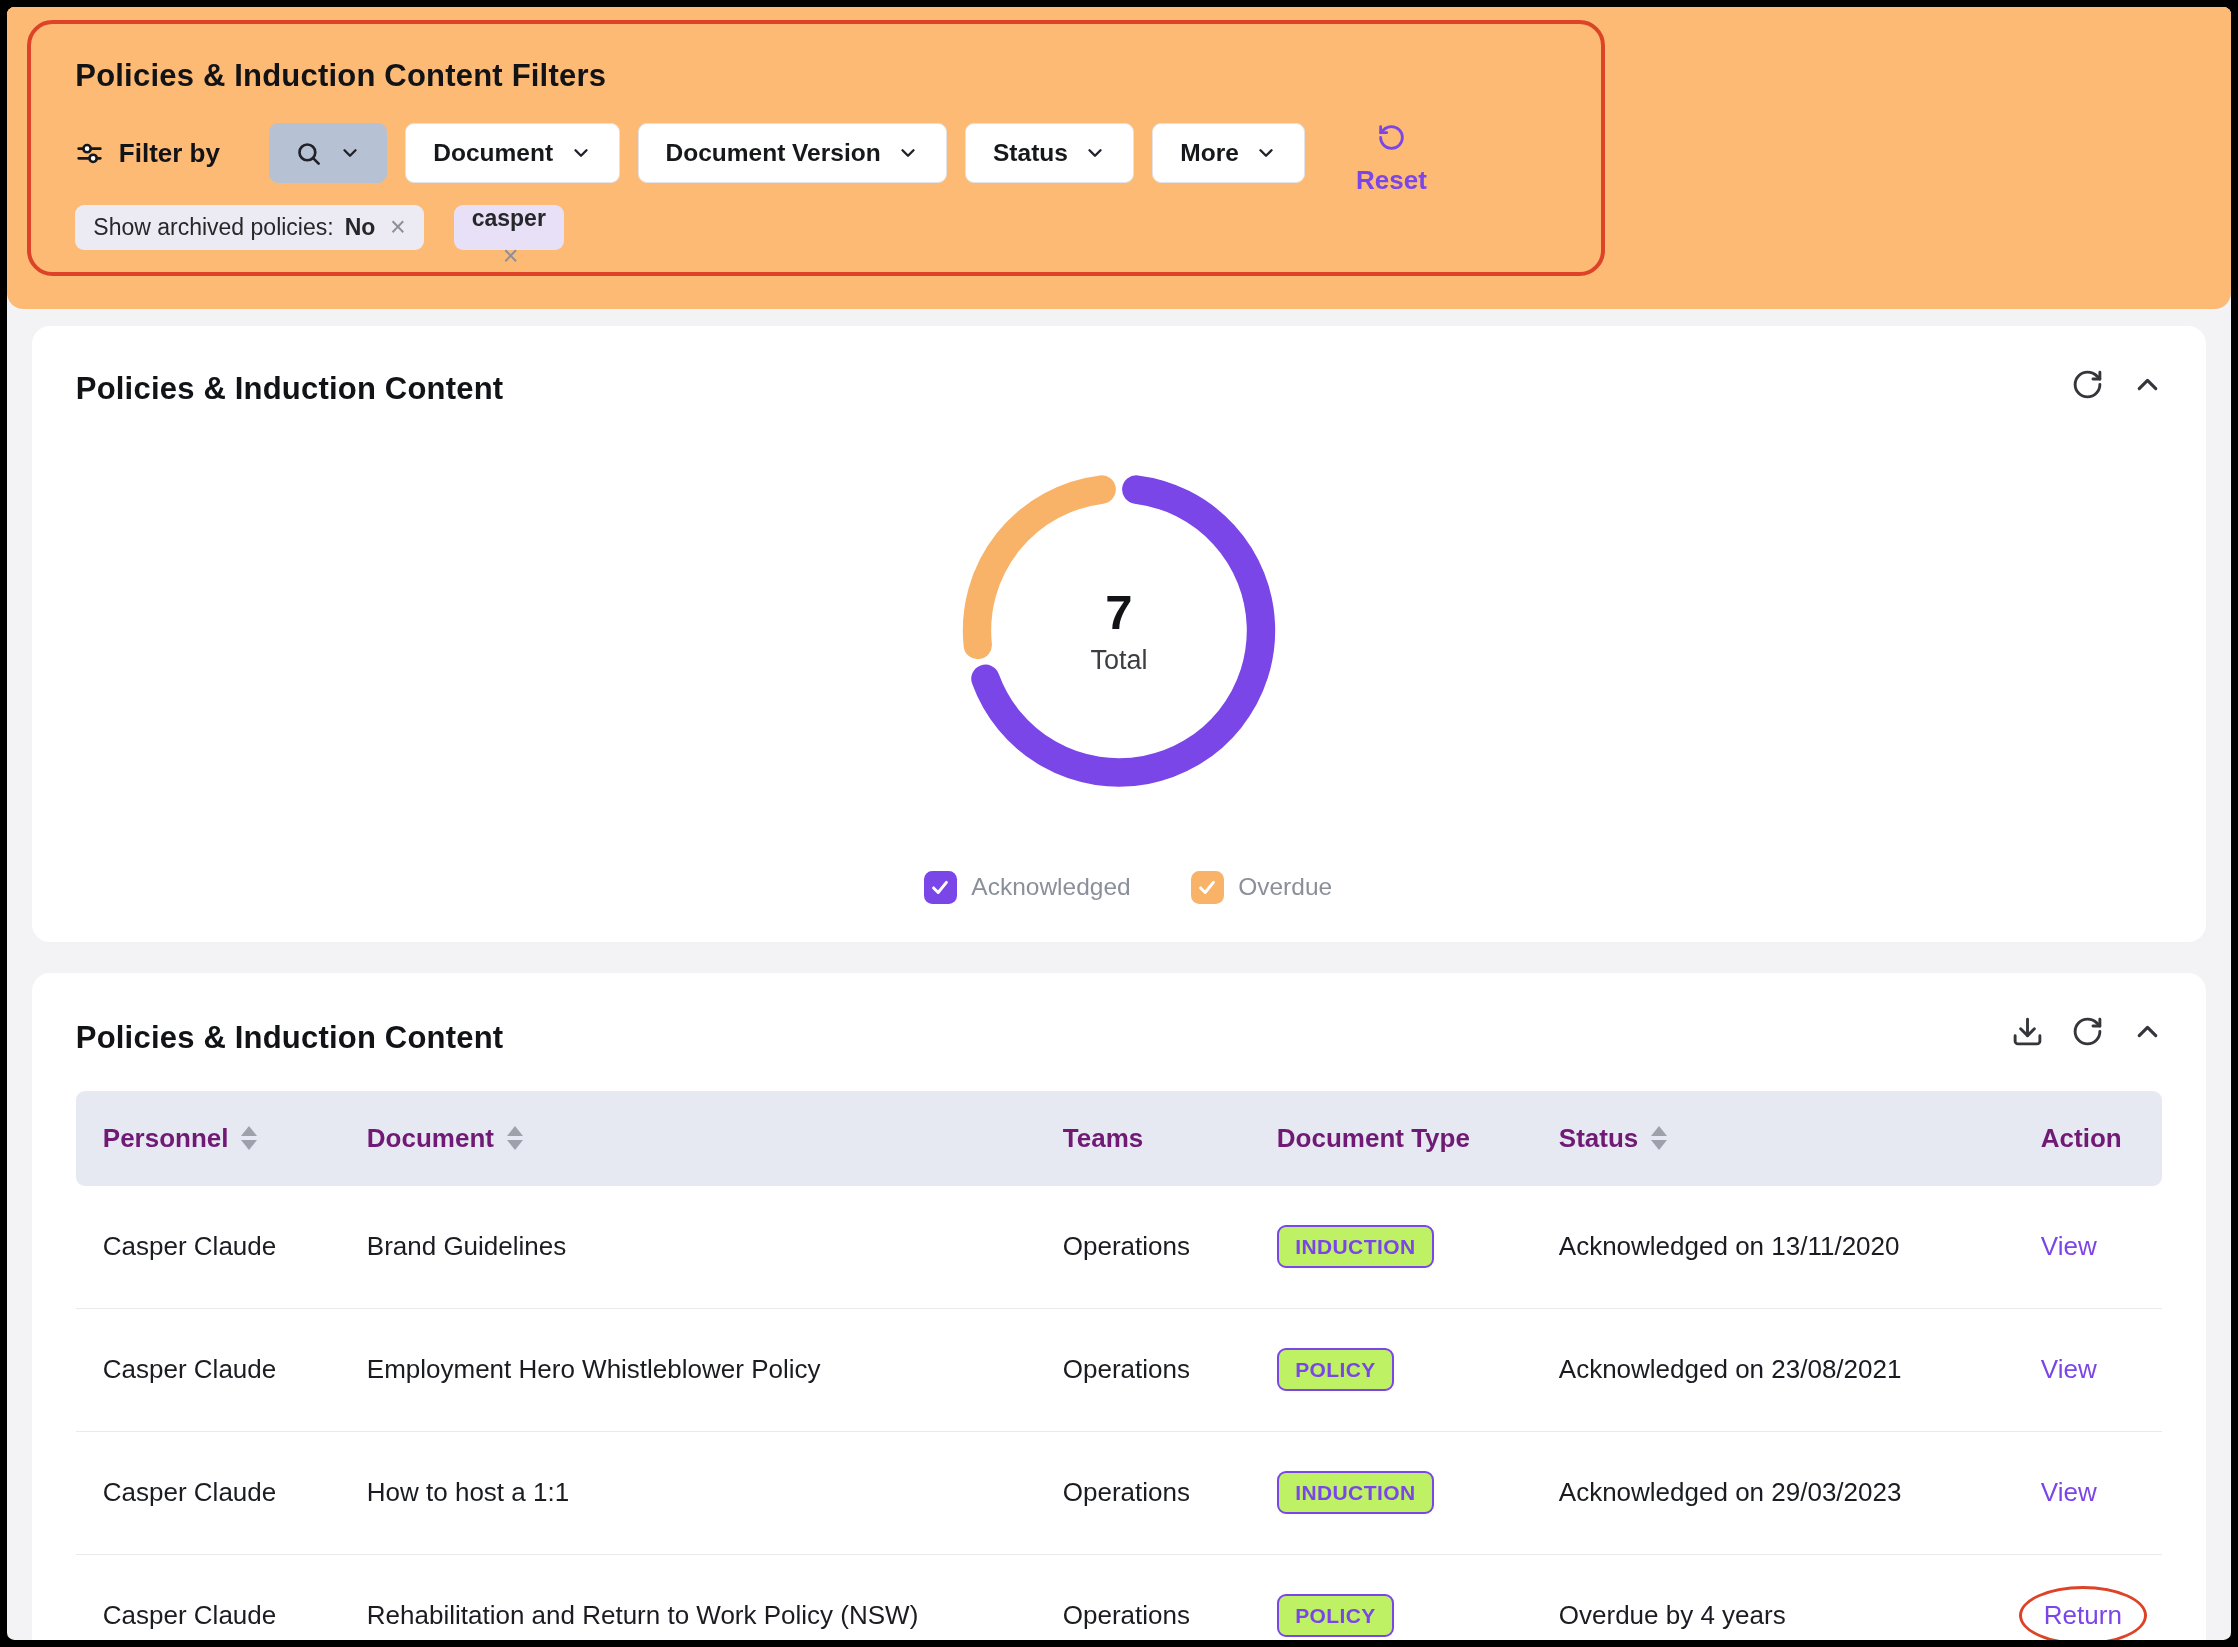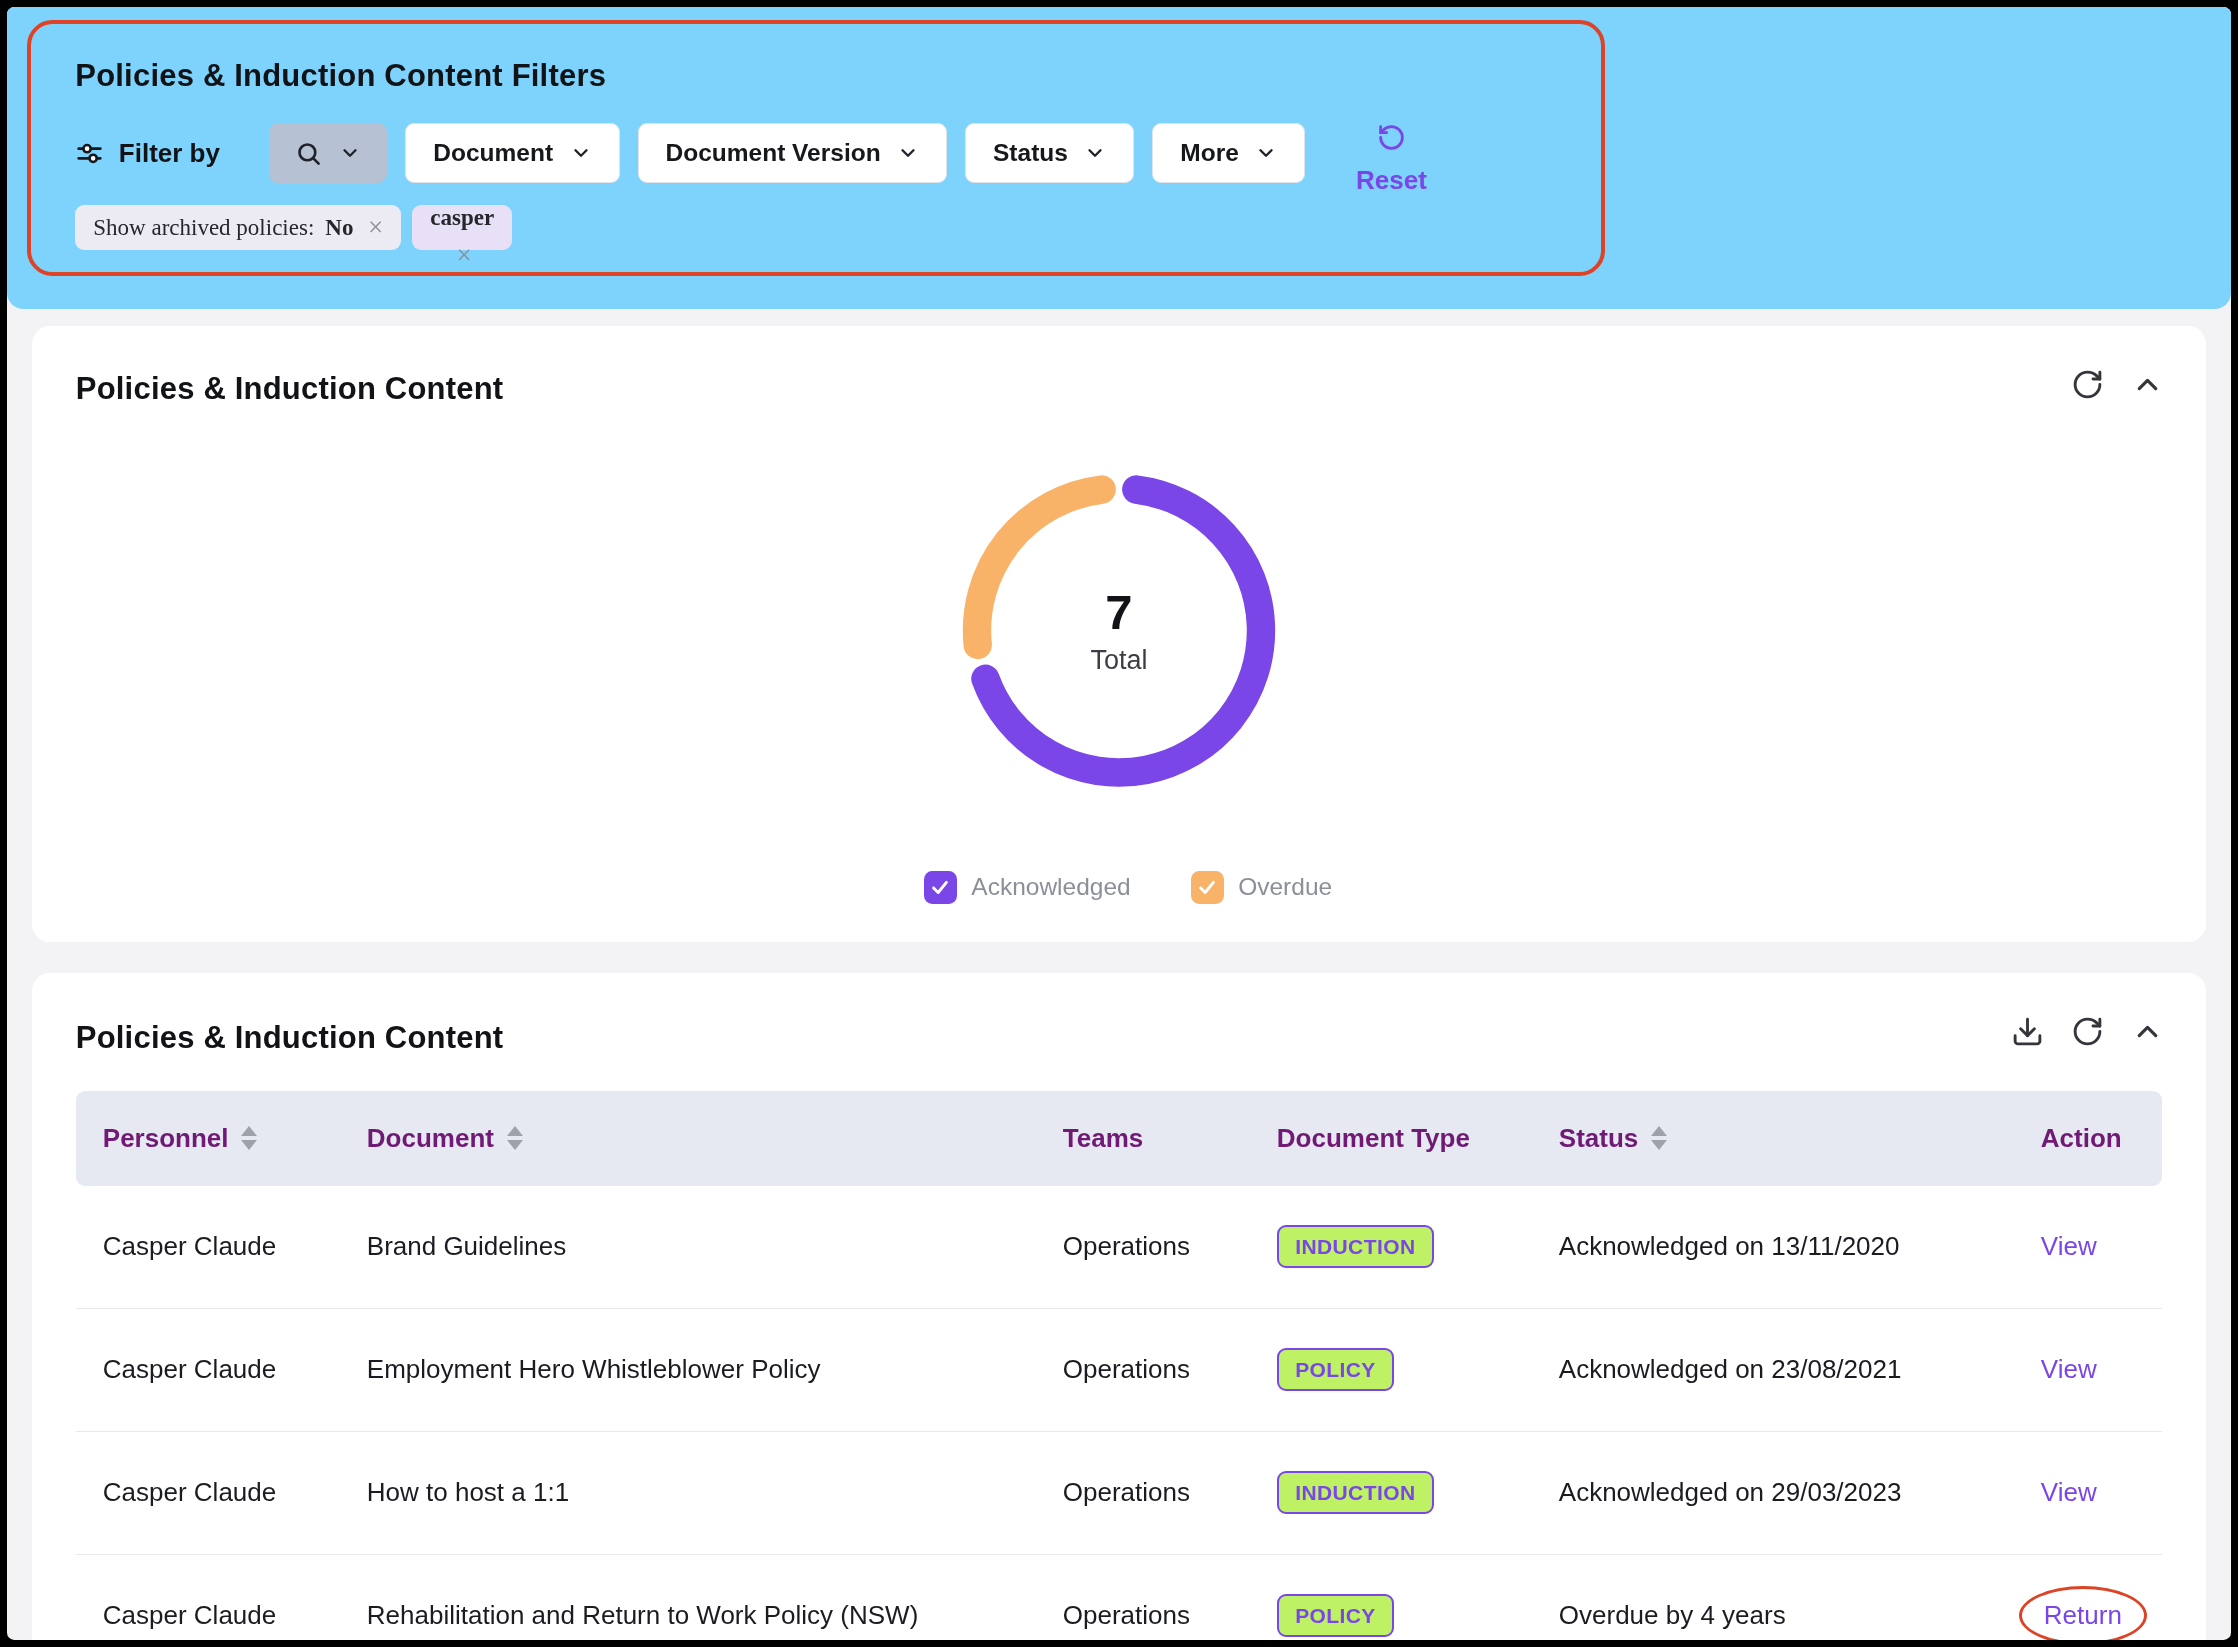--- a/index.html
+++ b/index.html
@@ -19,21 +19,21 @@
   .frame{
     position:absolute;inset:7.3px;
     background:#F3F3F5;
     border-radius:7.3px;
     overflow:hidden;
   }
 
   
   .top-card{
     position:relative;
-    background:#7dd3fc;
+    background:#fdba74;
     height:302px;
     border-radius:0 0 16.4px 16.4px;
     padding:51px 0 0 68px;
   }
   .annotation-box{
     position:absolute;left:20px;top:12.7px;
     width:1578px;height:256px;
     border:4.5px solid var(--annotation);
     border-radius:25.5px;
     pointer-events:none;z-index:6;
@@ -63,21 +63,21 @@
     background:#B6C2D4;border-color:#B6C2D4;
     padding:0 25.5px;
   }
   .reset-btn{
     display:inline-flex;align-items:center;gap:12.7px;
     height:60px;padding:0 16.4px;margin-left:16.4px;
     background:transparent;border:none;
     font-size:26px;font-weight:700;color:var(--accent);
     font-family:inherit;cursor:pointer;flex-direction:column;
   }
-  .chips-row{display:flex;align-items:center;gap:11px;margin-top:22px;font-family:Liberation Serif, serif;}
+  .chips-row{display:flex;align-items:center;gap:30px;margin-top:22px;}
   .chip{
     display:inline-flex;align-items:center;gap:11px;
     height:45px;padding:0 18px;
     background:#ECEAF2;border-radius:9px;
     font-size:23px;color:#26272B;cursor:pointer;
   }
   .chip b{font-weight:700;}
   .chip-purple{background:#E7E0F6;flex-direction:column;}
   .chip-x{font-size:27px;color:#8B8F98;line-height:1;padding-left:3.6px;cursor:pointer;}
 

